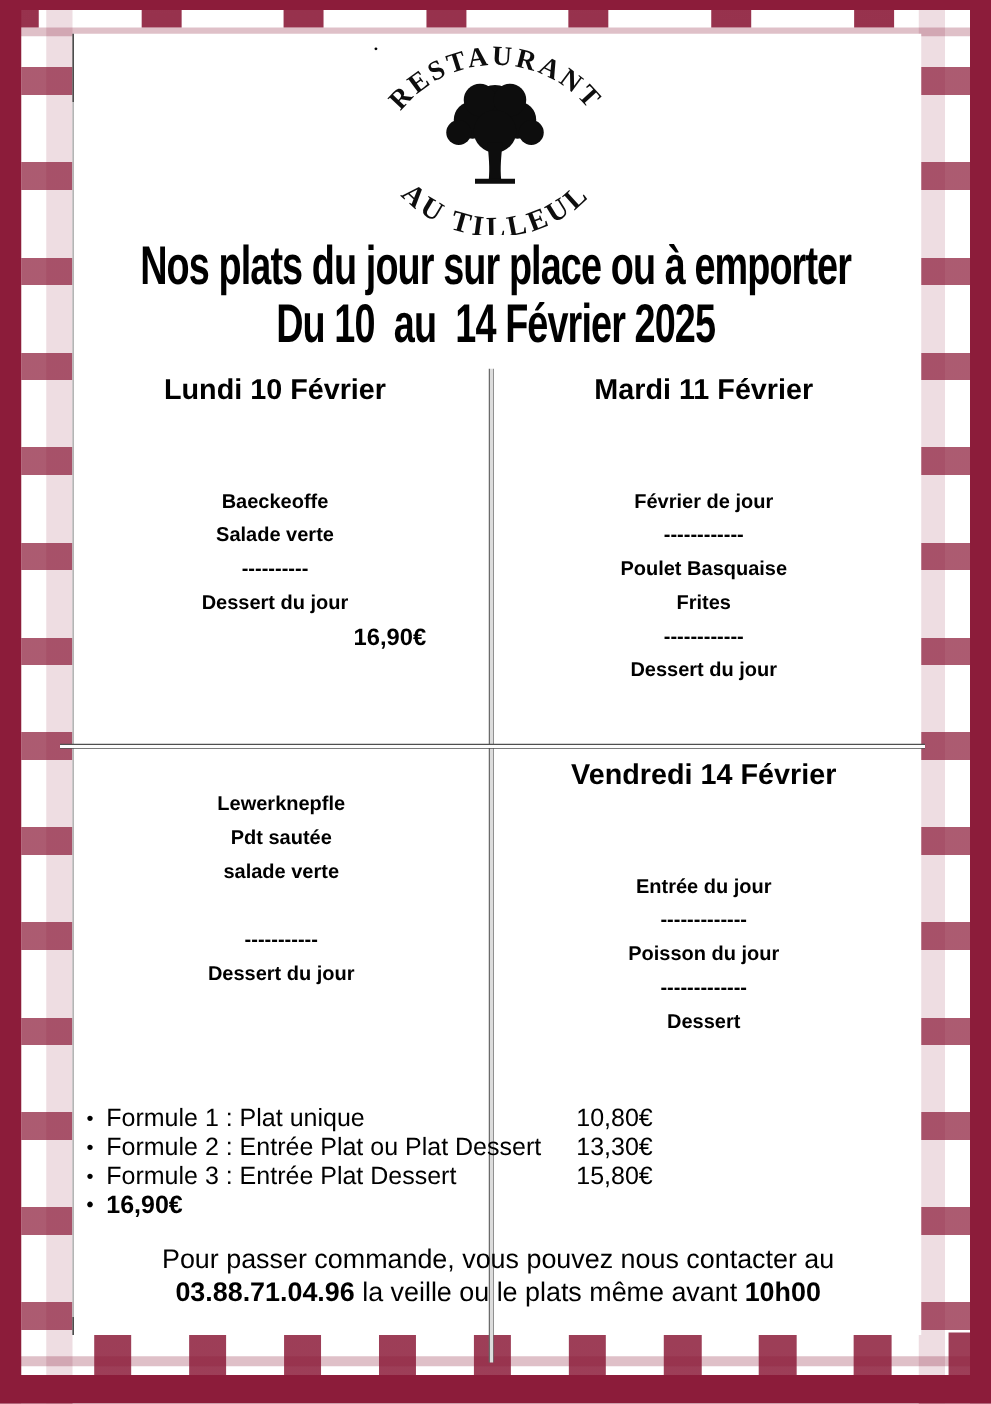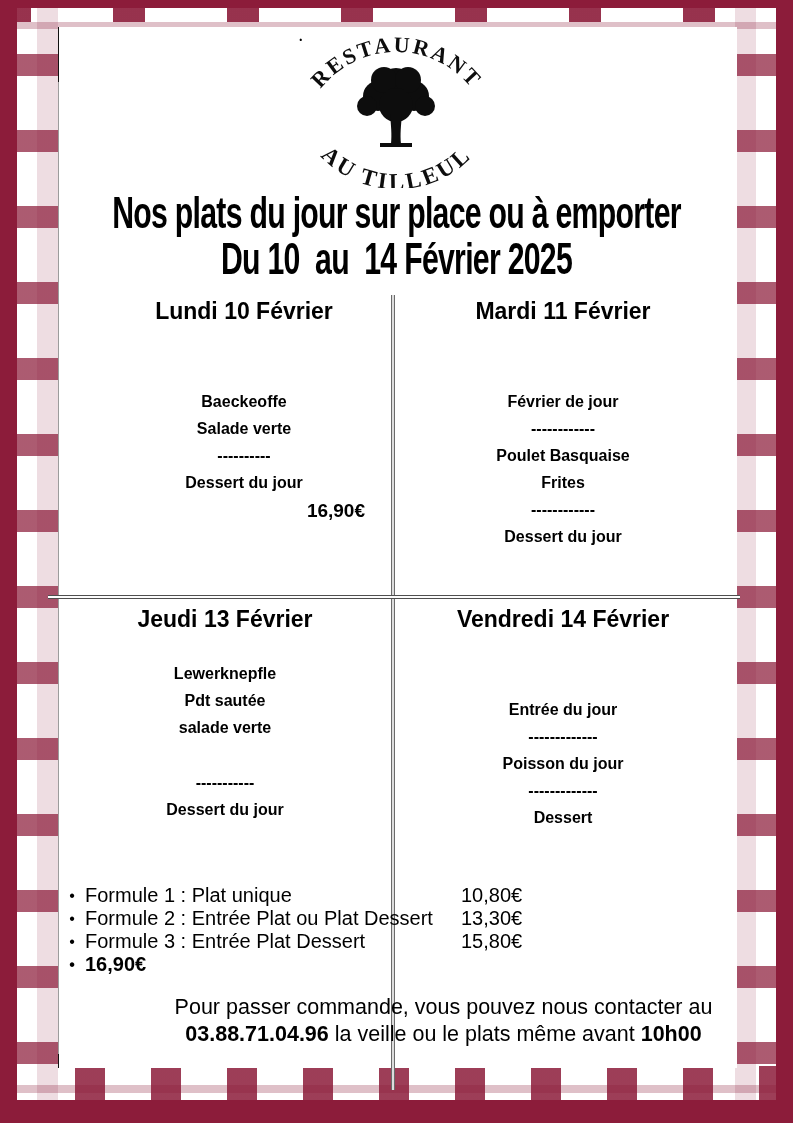--- a/index.html
+++ b/index.html
@@ -39,38 +39,38 @@
   
   .content{position:absolute;inset:0;z-index:3;}
   .stray-mark{position:absolute;left:299px;top:30px;font:bold 14px/14px "Liberation Serif",serif;}
   .logo{position:absolute;left:294px;top:36px;width:205px;height:152px;}
   .title{position:absolute;left:0;width:100%;text-align:center;white-space:pre;
     font-weight:900;font-size:42px;line-height:46px;letter-spacing:-1px;
     transform:scale(.72,1.04);}
   .title1{top:190px;}
   .title2{top:236px;}
   .cell{position:absolute;text-align:center;}
-  .cell-lundi   {left:70px;top:296px;width:348px;}
+  .cell-lundi   {left:46px;top:296px;width:348px;}
   .cell-mardi   {left:396px;top:296px;width:334px;}
   .cell-jeudi   {left:59px;top:604px;width:332px;}
   .cell-vendredi{left:396px;top:604px;width:334px;}
   .day-header{font-weight:bold;font-size:23px;line-height:30px;}
   .menu{margin-top:62px;}
   .cell-jeudi .menu{margin-top:26px;}
   .cell-vendredi .menu{}
   .menu-line{font-weight:bold;font-size:16px;line-height:27px;min-height:27px;}
   .menu-spacer{height:28px;}
   .day-price{margin-top:4px;padding-right:53px;text-align:right;font-weight:bold;font-size:19px;line-height:22px;}
   .formules{position:absolute;left:59px;top:884px;width:679px;}
   .formule-row{display:flex;font-size:20px;line-height:23px;}
   .formule-row.bold{font-weight:bold;}
   .f-bullet{width:26px;text-align:center;font-size:16px;}
   .f-label{width:376px;}
   .footer{position:absolute;left:59px;top:994px;width:679px;text-align:center;
-    font-size:21.5px;line-height:27px;padding-left:45px;}
+    font-size:21.5px;line-height:27px;}
   .b{font-weight:bold;}
 </style>
 </head>
 <body>
 
 <div class="page">
 
   <div class="plaid pl-ticks-top"></div>
   <div class="plaid pl-ticks-bot"></div>
   <div class="plaid pl-ticks-left"></div>
@@ -139,21 +139,20 @@
         <div class="menu-line">Février de jour</div>
         <div class="menu-line">------------</div>
         <div class="menu-line">Poulet Basquaise</div>
         <div class="menu-line">Frites</div>
         <div class="menu-line">------------</div>
         <div class="menu-line">Dessert du jour</div>
       </div>
     </div>
 
     <div class="cell cell-jeudi">
-      <div class="day-header">Jeudi 13 Février</div>
       <div class="menu">
         <div class="menu-line">Lewerknepfle</div>
         <div class="menu-line">Pdt sautée</div>
         <div class="menu-line">salade verte</div>
         <div class="menu-spacer"></div>
         <div class="menu-line">-----------</div>
         <div class="menu-line">Dessert du jour</div>
       </div>
     </div>
 

